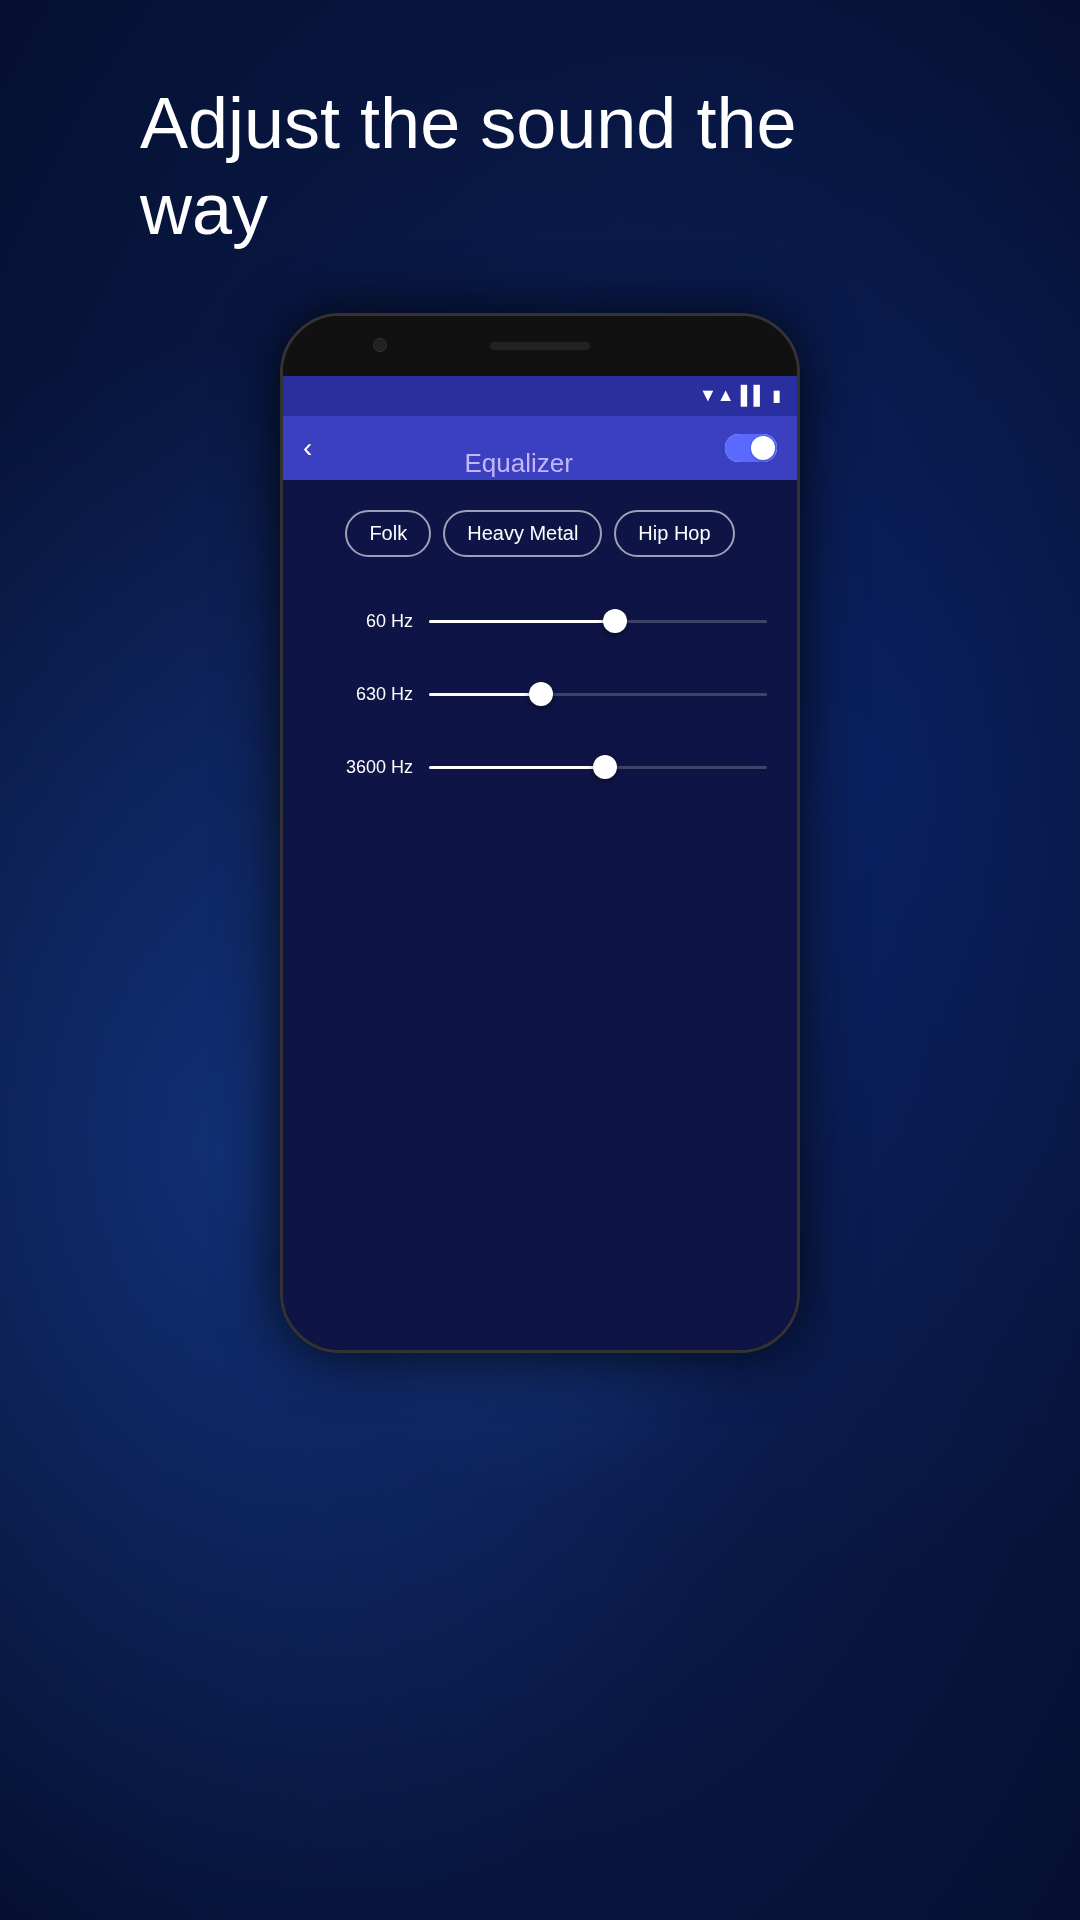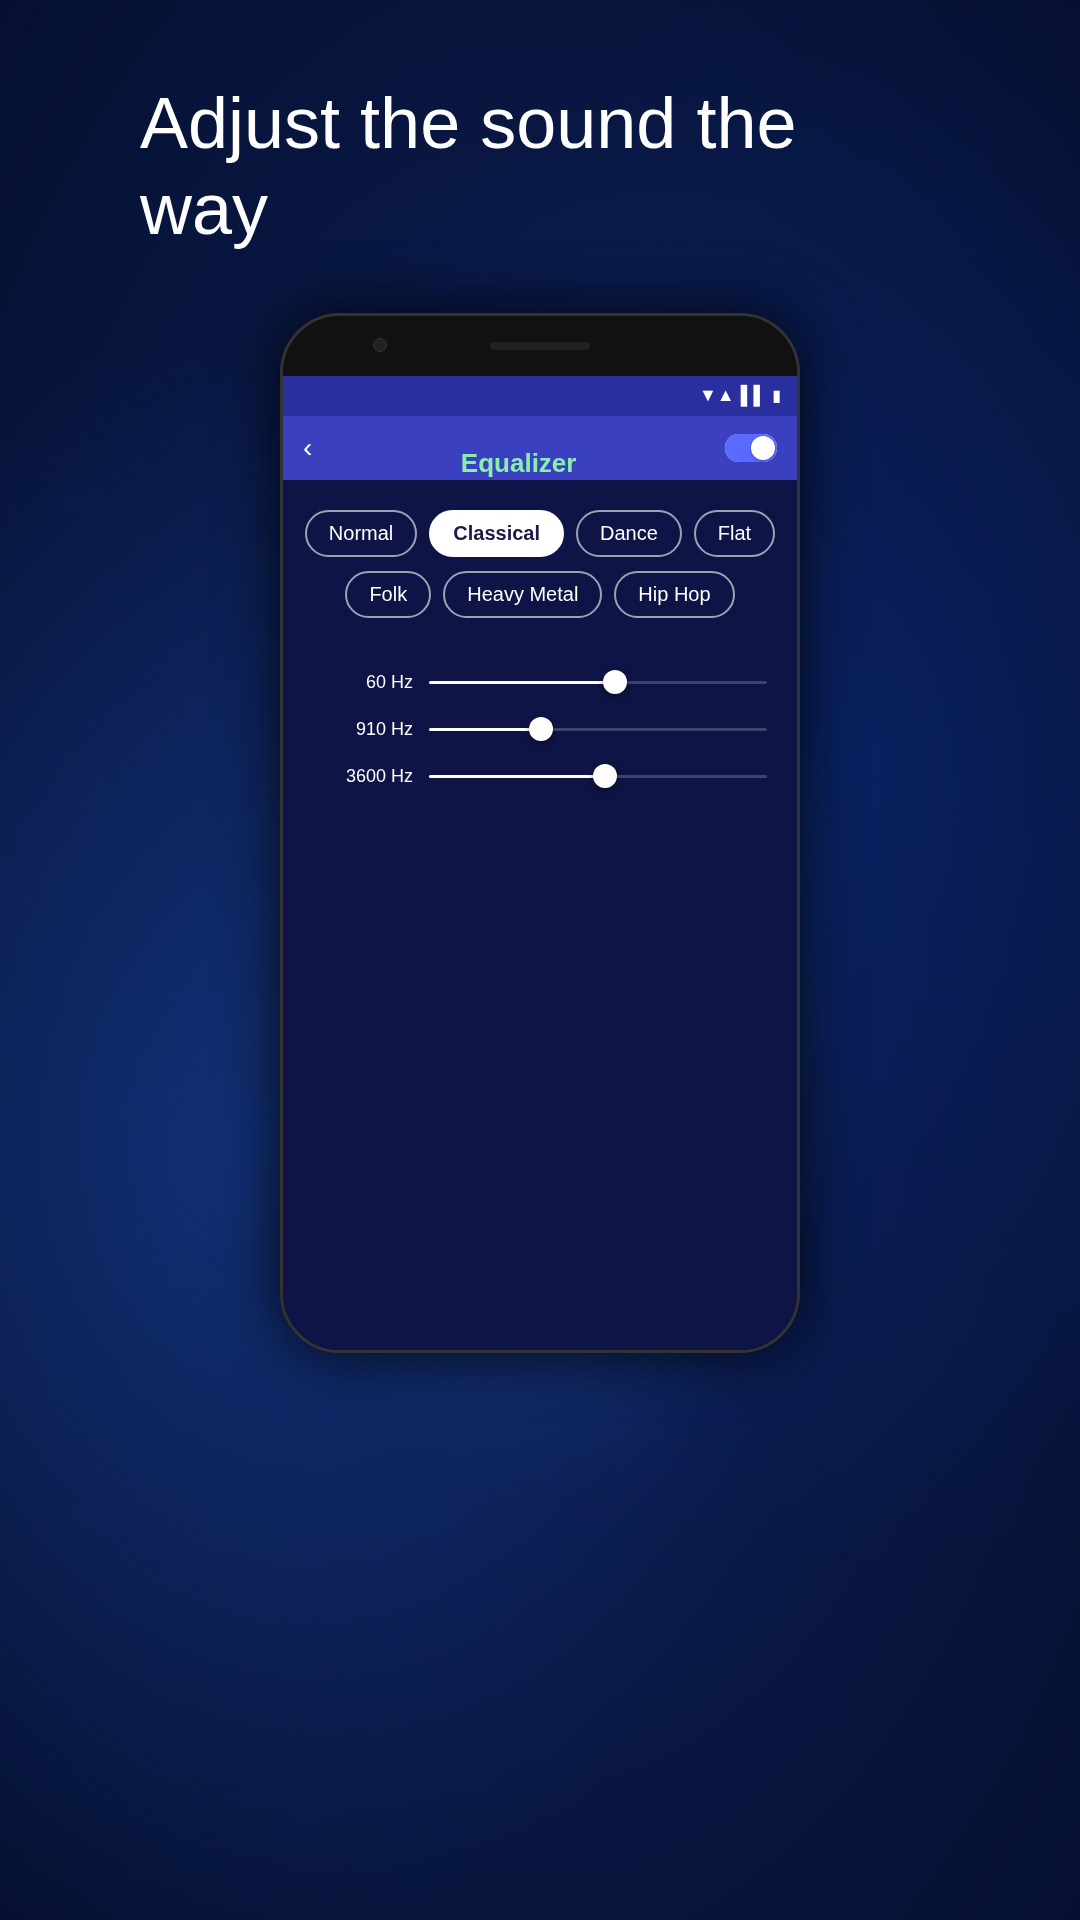--- a/index.html
+++ b/index.html
@@ -133,23 +133,23 @@
       padding: 0 20px;
     }
 
     .back-btn {
       color: white;
       font-size: 28px;
       cursor: pointer;
     }
 
     .app-title {
-      color: #86efac;
+      color: #c4b5fd;
       font-size: 26px;
-      font-weight: 700;
+      font-weight: 400;
       margin-top: 31px;
     }
 
     .toggle-switch {
       width: 52px;
       height: 28px;
       background: white;
       border-radius: 14px;
       position: relative;
       cursor: pointer;
@@ -208,21 +208,21 @@
       color: #1a1a4a;
       font-weight: 600;
       border-color: white;
     }
 
     
     .sliders-container {
       padding: 20px 30px;
       display: flex;
       flex-direction: column;
-      gap: 26px;
+      gap: 52px;
       margin-top: 10px;
     }
 
     .slider-row {
       display: flex;
       align-items: center;
       gap: 16px;
     }
 
     .slider-label {
@@ -306,26 +306,20 @@
         <div class="toggle-switch">
           <div class="toggle-bg"></div>
           <div class="toggle-knob"></div>
         </div>
       </div>
 
       <div class="phone-screen">
 
         <div class="preset-container">
 
-          <div class="preset-row">
-            <button class="preset-btn">Normal</button>
-            <button class="preset-btn active">Classical</button>
-            <button class="preset-btn">Dance</button>
-            <button class="preset-btn">Flat</button>
-          </div>
 
           <div class="preset-row">
             <button class="preset-btn">Folk</button>
             <button class="preset-btn">Heavy Metal</button>
             <button class="preset-btn">Hip Hop</button>
           </div>
 
         </div>
 
         <div class="sliders-container">
@@ -334,21 +328,21 @@
             <span class="slider-label">60 Hz</span>
             <div class="slider-track-wrapper">
               <div class="slider-track-bg"></div>
               <div class="slider-track-filled" style="width: 55%;"></div>
               <div class="slider-thumb" style="left: 55%;"></div>
             </div>
           </div>
 
 
           <div class="slider-row">
-            <span class="slider-label">910 Hz</span>
+            <span class="slider-label">630 Hz</span>
             <div class="slider-track-wrapper">
               <div class="slider-track-bg"></div>
               <div class="slider-track-filled" style="width: 33%;"></div>
               <div class="slider-thumb" style="left: 33%;"></div>
             </div>
           </div>
 
           <div class="slider-row">
             <span class="slider-label">3600 Hz</span>
             <div class="slider-track-wrapper">

